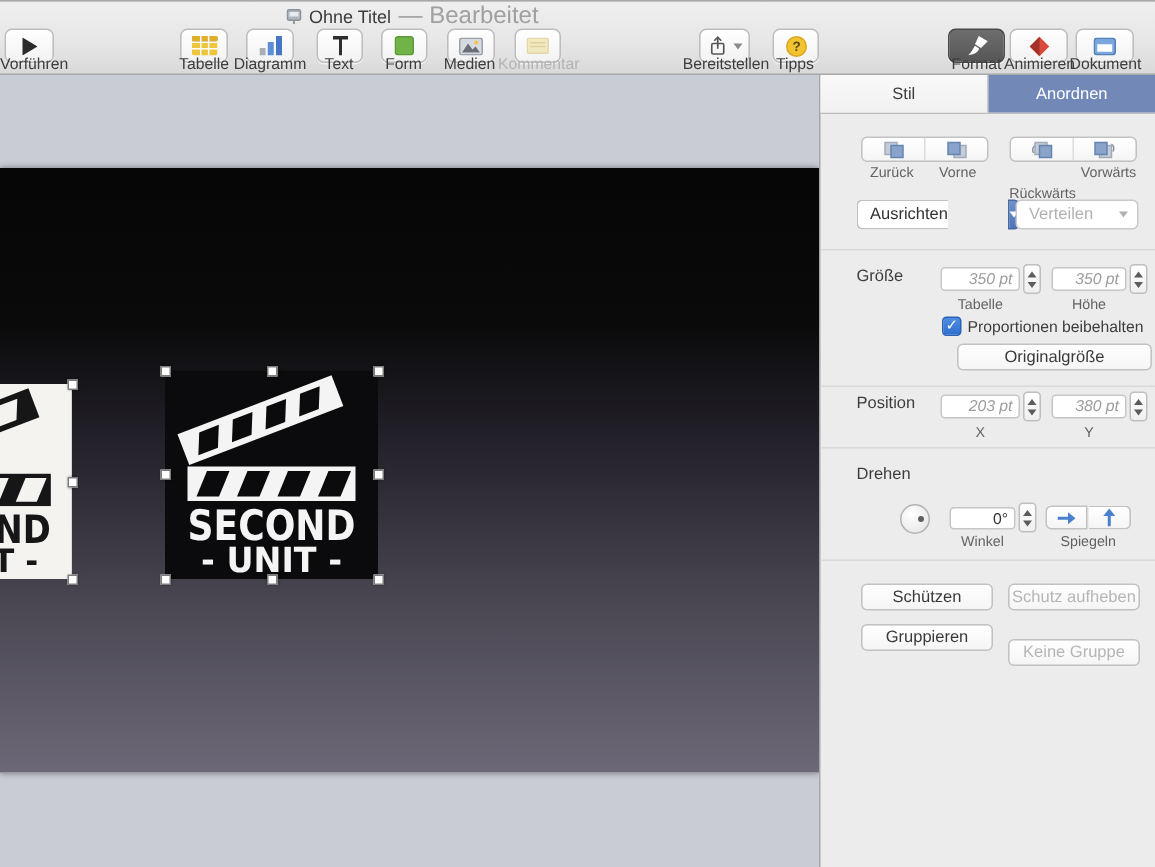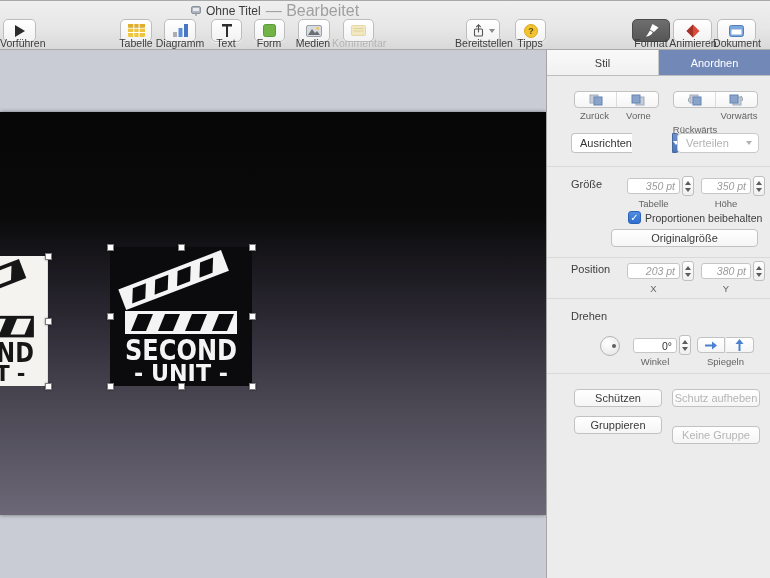--- a/index.html
+++ b/index.html
@@ -329,21 +329,21 @@
       </div>
     <div class="field mixed" style="left:154px;top:128px;width:50px;">350 pt</div>
     <div class="stepper" style="left:206px;top:126px;">
         <span class="up"></span>
         <span class="down"></span>
       </div>
     <div class="sublabel" style="left:80px;top:148px;width:53px;">Tabelle</div>
     <div class="sublabel" style="left:154px;top:148px;width:50px;">Höhe</div>
     <div class="checkbox" style="left:81px;top:161px;"></div>
     <div class="plabel" style="left:98px;top:162px;font-size:10.5px;">Proportionen beibehalten</div>
-    <div class="pbtn" style="left:64px;top:179px;width:147px;height:18px;">Originalgröße</div>
+    <div class="pbtn" style="left:91px;top:179px;width:130px;height:18px;">Originalgröße</div>
 
     <div class="divider" style="top:207px;"></div>
 
     <div class="plabel" style="left:24px;top:213px;">Position</div>
     <div class="field mixed" style="left:80px;top:213px;width:53px;">203 pt</div>
     <div class="stepper" style="left:135px;top:211px;">
         <span class="up"></span>
         <span class="down"></span>
       </div>
     <div class="field mixed" style="left:154px;top:213px;width:50px;">380 pt</div>

